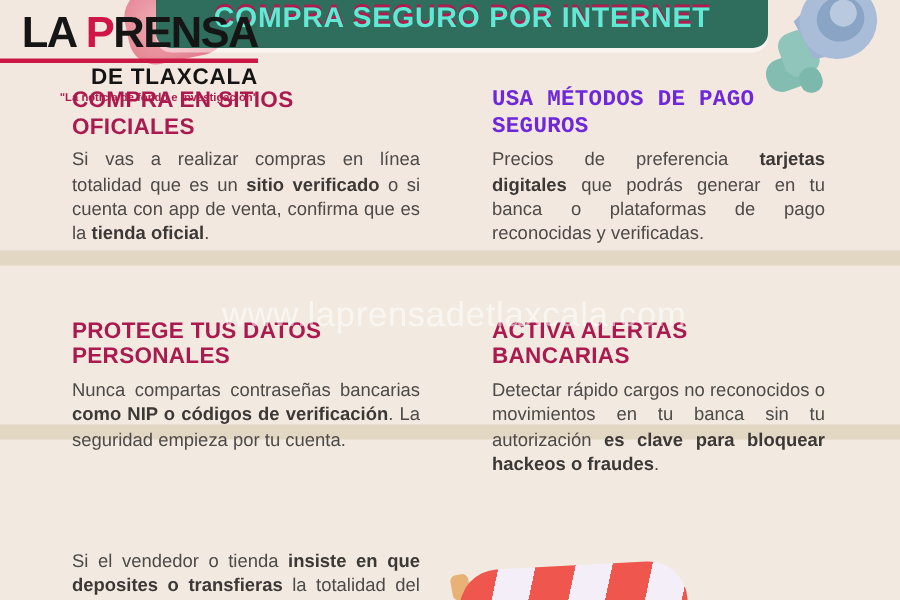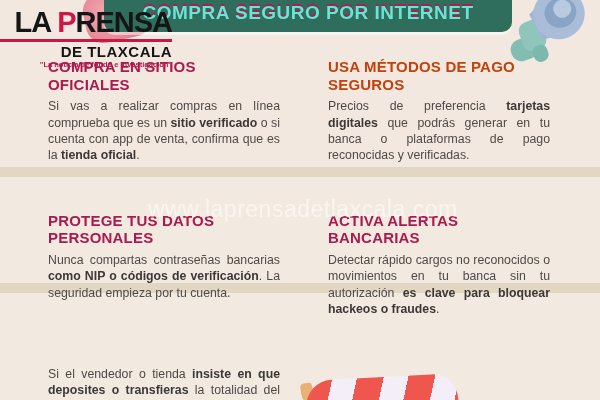--- a/index.html
+++ b/index.html
@@ -42,21 +42,21 @@
   .logo-tagline { font-size:7.5px; font-weight:800; color:#b01c4e; line-height:1.2; }
 
   .megaphone { position:absolute; left:494px; top:-10px; z-index:4; }
 
   .tips {
     position:absolute; left:48px; top:58px; width:492px; z-index:1;
     display:grid; grid-template-columns:232px 222px; column-gap:38px; row-gap:18px;gap:48px;
   }
   .tip-title { font-size:15px; font-weight:800; line-height:1.18; letter-spacing:0.2px; margin:0 0 5px; }
   .t-crimson { color:#ab1a4e; }
-  .t-green   { color:#c2410c; }
+  .t-green   { color:#6d28d9;font-family:Liberation Mono, monospace; }
   .tip-body  { font-size:12.3px; line-height:1.33; color:#4e4a48; text-align:justify; margin:0; }
   .tip-body b { color:#3c3836; }
 
   .watermark {
     position:absolute; left:148px; top:196px; z-index:6; pointer-events:none;
     font-size:23px; font-weight:400; letter-spacing:0.5px; white-space:nowrap;
     color:rgba(255,255,255,0.55);
   }
 
   .awning-edge {
@@ -103,21 +103,21 @@
         <ellipse cx="68" cy="30" rx="26" ry="25" fill="#aabdd8"></ellipse>
         <ellipse cx="70" cy="29" rx="16" ry="15" fill="#89a4c4"></ellipse>
         <circle cx="73" cy="26" r="9" fill="#b9c9e0"></circle>
       </g>
     </svg>
   </div>
 
   <main class="tips">
     <section>
       <h2 class="tip-title t-crimson">COMPRA EN SITIOS OFICIALES</h2>
-      <p class="tip-body"><span>Si vas a realizar compras en línea comprueba que es un </span><b>sitio verificado</b><span> o si cuenta con app de venta, confirma que es la </span><b>tienda oficial</b><span>.</span></p>
+      <p class="tip-body"><span>Si vas a realizar compras en línea totalidad que es un </span><b>sitio verificado</b><span> o si cuenta con app de venta, confirma que es la </span><b>tienda oficial</b><span>.</span></p>
     </section>
     <section>
       <h2 class="tip-title t-green">USA MÉTODOS DE PAGO SEGUROS</h2>
       <p class="tip-body"><span>Precios de preferencia </span><b>tarjetas digitales</b><span> que podrás generar en tu banca o plataformas de pago reconocidas y verificadas.</span></p>
     </section>
     <section>
       <h2 class="tip-title t-crimson">PROTEGE TUS DATOS PERSONALES</h2>
       <p class="tip-body"><span>Nunca compartas contraseñas bancarias </span><b>como NIP o códigos de verificación</b><span>. La seguridad empieza por tu cuenta.</span></p>
     </section>
     <section>

